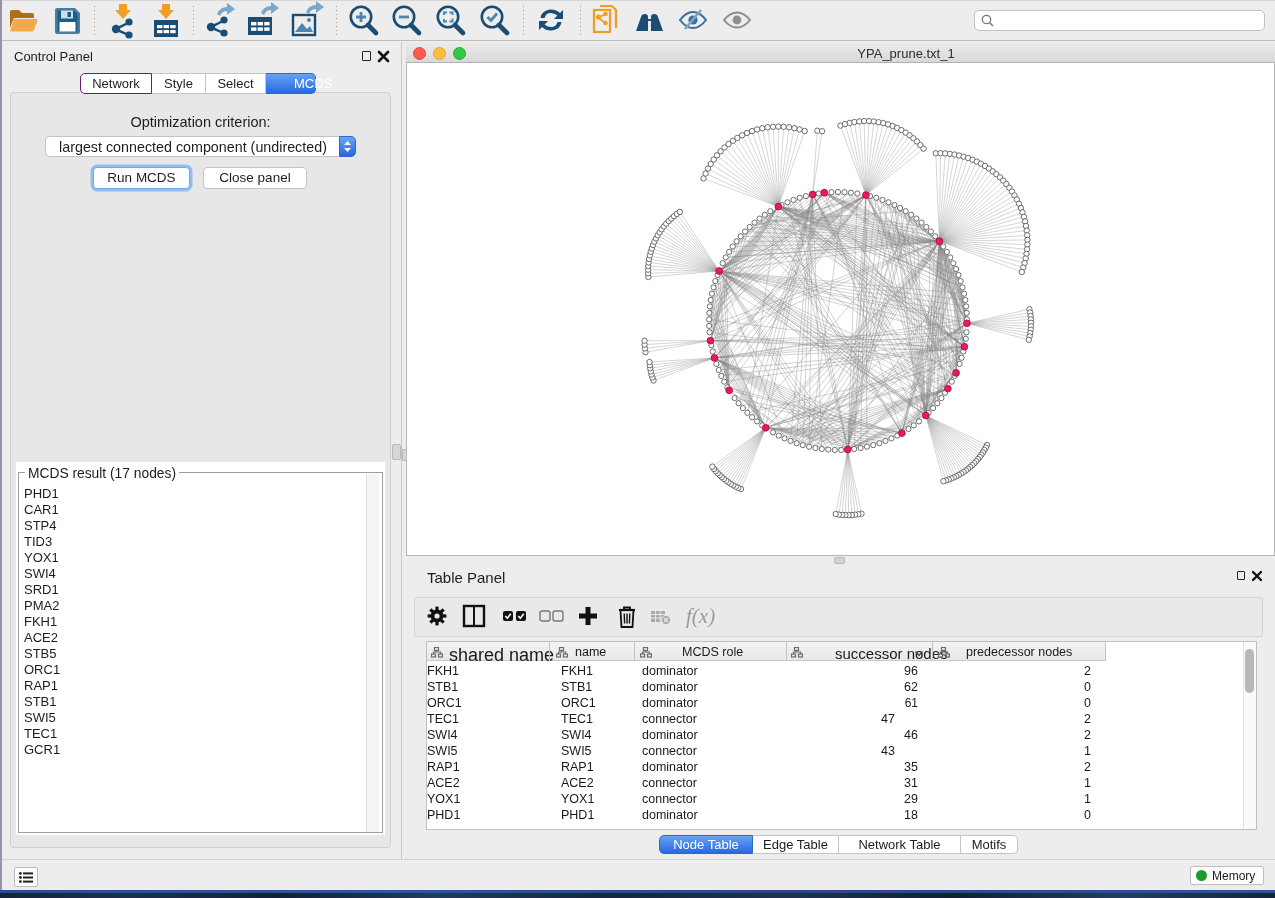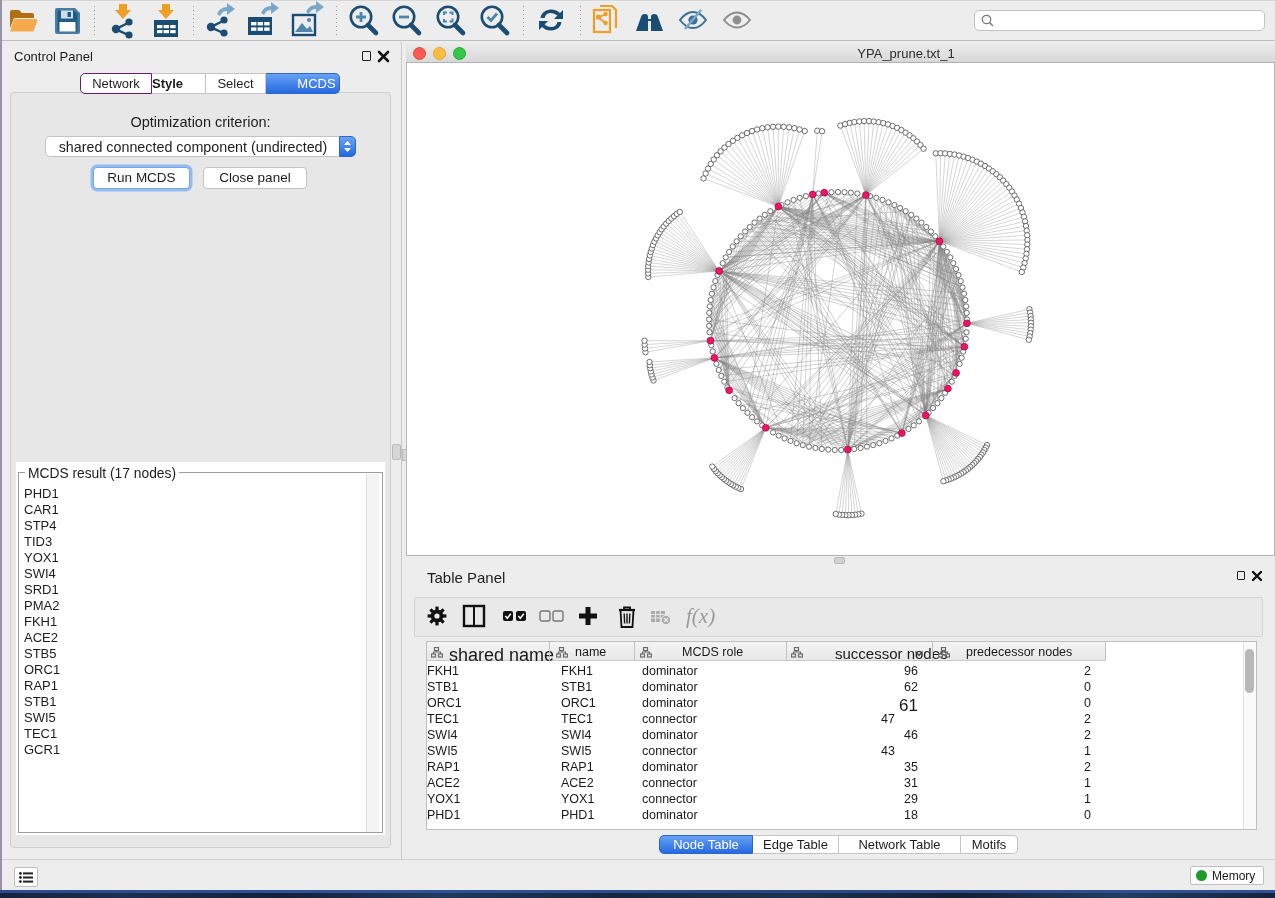--- a/index.html
+++ b/index.html
@@ -157,29 +157,29 @@
 <div class="abs" style="left:14px;top:49px;font-size:13px;color:#1d1d1d;">Control Panel</div>
 <div class="abs" style="left:362px;top:51px;width:9px;height:10px;border:1.6px solid #222;border-radius:1px;"></div>
 <svg class="abs" style="left:377px;top:50px" width="13" height="13" viewBox="0 0 13 13">
     <path d="M2 2 L11 11 M11 2 L2 11" stroke="#111" stroke-width="2.6" stroke-linecap="round"></path>
   </svg>
 
 <div class="abs" style="left:10px;top:92px;width:381px;height:756px;background:#e7e7e7;border:1px solid #cecece;border-radius:4px;"></div>
 
 <div class="abs" style="left:80px;top:73px;width:244px;height:21px;font-size:13px;color:#1d1d1d;">
  <div class="abs" style="left:0;top:0;width:72px;height:21px;background:#fff;border:1px solid #701a75;border-radius:5px 0 0 5px;text-align:center;line-height:20px;">Network</div>
- <div class="abs" style="left:72px;top:0;width:54px;height:21px;background:#fff;border:1px solid #c4c4c4;border-left:none;line-height:20px;font-weight:bold;">Style</div>
+ <div class="abs" style="left:72px;top:0;width:54px;height:21px;background:#fff;border:1px solid #c4c4c4;border-left:none;text-align:center;line-height:20px;">Style</div>
  <div class="abs" style="left:126px;top:0;width:60px;height:21px;background:#fff;border:1px solid #c4c4c4;border-left:none;text-align:center;line-height:20px;">Select</div>
- <div class="abs" style="left:186px;top:0;width:74px;height:21px;background:linear-gradient(#68a2f4,#2569e1);border:1px solid #2e66c9;border-left:none;border-radius:0 5px 5px 0;text-align:center;line-height:20px;color:#fff;padding-left:28px;">MCDS</div>
+ <div class="abs" style="left:186px;top:0;width:50px;height:21px;background:linear-gradient(#68a2f4,#2569e1);border:1px solid #2e66c9;border-left:none;border-radius:0 5px 5px 0;text-align:center;line-height:20px;color:#fff;padding-left:28px;">MCDS</div>
 </div>
 
 <div class="abs" style="left:0px;top:114px;width:401px;text-align:center;font-size:13px;color:#1d1d1d;"><span style="font-size:14.5px;">Optimization criterion:</span></div>
 
 <div class="abs" style="left:45px;top:136px;width:311px;height:21px;background:#fff;border:1px solid #c3c3c3;border-radius:5px;"></div>
-<div class="abs" style="left:48px;top:139px;width:290px;font-size:14.3px;color:#1d1d1d;text-align:center;">shared connected component (undirected)</div>
+<div class="abs" style="left:48px;top:139px;width:290px;font-size:14.3px;color:#1d1d1d;text-align:center;">largest connected component (undirected)</div>
 <div class="abs" style="left:339px;top:136px;width:17px;height:21px;background:linear-gradient(#6ba4f5,#2468e0);border-radius:0 5px 5px 0;border:1px solid #2e66c9;"></div>
 <svg class="abs" style="left:341px;top:139px" width="13" height="15" viewBox="0 0 13 15">
     <path d="M3 6 L6.5 2 L10 6 Z M3 9 L6.5 13 L10 9 Z" fill="#fff"></path>
   </svg>
 
 <div class="abs" style="left:93px;top:167px;width:97px;height:22px;background:#fff;border:1px solid #b9b9b9;border-radius:4px;box-shadow:0 0 0 2.5px #93bdf2;border-color:#7aa6e0 !important;"></div>
 <div class="abs" style="left:93px;top:170px;width:97px;text-align:center;font-size:13.5px;color:#1d1d1d;">Run MCDS</div>
 <div class="abs" style="left:203px;top:167px;width:104px;height:22px;background:#fff;border:1px solid #c3c3c3;border-radius:4px;"></div>
 <div class="abs" style="left:203px;top:170px;width:104px;text-align:center;font-size:13.5px;color:#1d1d1d;">Close panel</div>
 
@@ -1190,21 +1190,21 @@
 <div class="abs" style="left:858px;top:664px;width:60px;text-align:right;font-size:12.5px;color:#1a1a1a;">96</div>
 <div class="abs" style="left:1031px;top:664px;width:60px;text-align:right;font-size:12.5px;color:#1a1a1a;">2</div>
 <div class="abs" style="left:427px;top:680px;font-size:12.5px;color:#1a1a1a;">STB1</div>
 <div class="abs" style="left:561px;top:680px;font-size:12.5px;color:#1a1a1a;">STB1</div>
 <div class="abs" style="left:642px;top:680px;font-size:12.5px;color:#1a1a1a;">dominator</div>
 <div class="abs" style="left:858px;top:680px;width:60px;text-align:right;font-size:12.5px;color:#1a1a1a;">62</div>
 <div class="abs" style="left:1031px;top:680px;width:60px;text-align:right;font-size:12.5px;color:#1a1a1a;">0</div>
 <div class="abs" style="left:427px;top:696px;font-size:12.5px;color:#1a1a1a;">ORC1</div>
 <div class="abs" style="left:561px;top:696px;font-size:12.5px;color:#1a1a1a;">ORC1</div>
 <div class="abs" style="left:642px;top:696px;font-size:12.5px;color:#1a1a1a;">dominator</div>
-<div class="abs" style="left:858px;top:696px;width:60px;text-align:right;font-size:17px;color:#1a1a1a;">61</div>
+<div class="abs" style="left:858px;top:696px;width:60px;text-align:right;font-size:12px;color:#1a1a1a;">61</div>
 <div class="abs" style="left:1031px;top:696px;width:60px;text-align:right;font-size:12.5px;color:#1a1a1a;">0</div>
 <div class="abs" style="left:427px;top:712px;font-size:12.5px;color:#1a1a1a;">TEC1</div>
 <div class="abs" style="left:561px;top:712px;font-size:12.5px;color:#1a1a1a;">TEC1</div>
 <div class="abs" style="left:642px;top:712px;font-size:12.5px;color:#1a1a1a;">connector</div>
 <div class="abs" style="left:858px;top:712px;width:60px;text-align:center;font-size:12.5px;color:#1a1a1a;">47</div>
 <div class="abs" style="left:1031px;top:712px;width:60px;text-align:right;font-size:12.5px;color:#1a1a1a;">2</div>
 <div class="abs" style="left:427px;top:728px;font-size:12.5px;color:#1a1a1a;">SWI4</div>
 <div class="abs" style="left:561px;top:728px;font-size:12.5px;color:#1a1a1a;">SWI4</div>
 <div class="abs" style="left:642px;top:728px;font-size:12.5px;color:#1a1a1a;">dominator</div>
 <div class="abs" style="left:858px;top:728px;width:60px;text-align:right;font-size:12.5px;color:#1a1a1a;">46</div>

